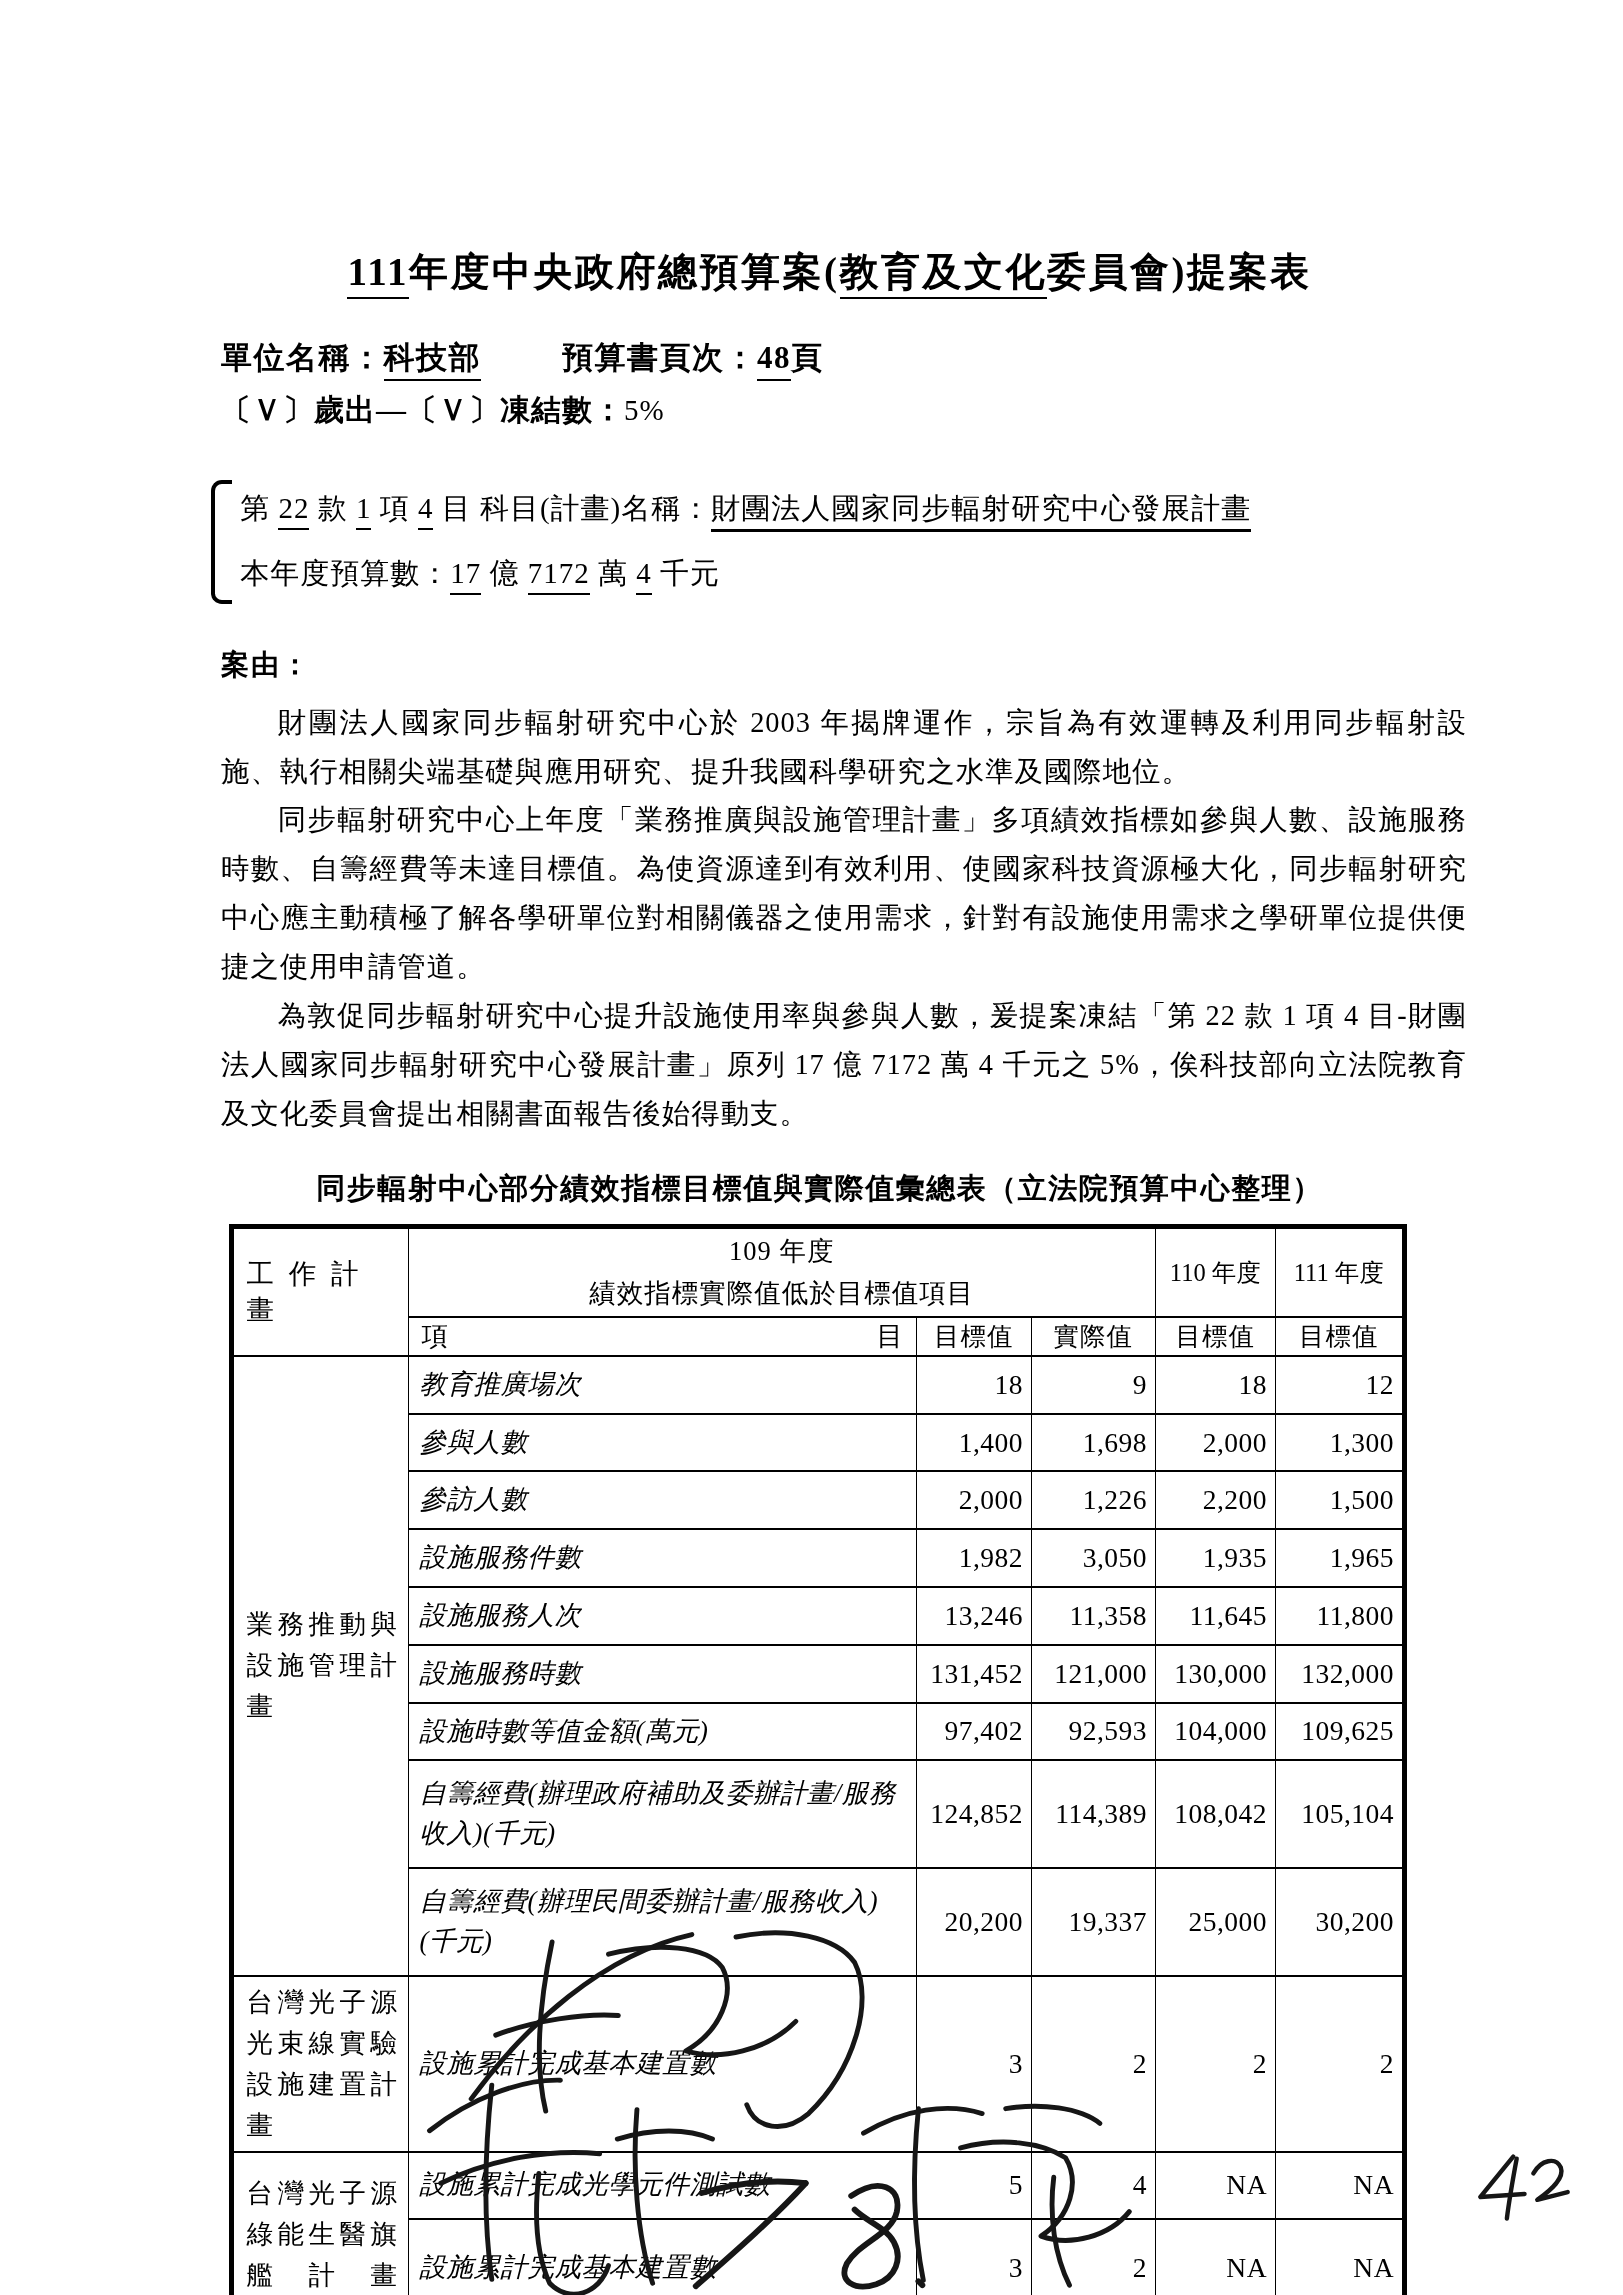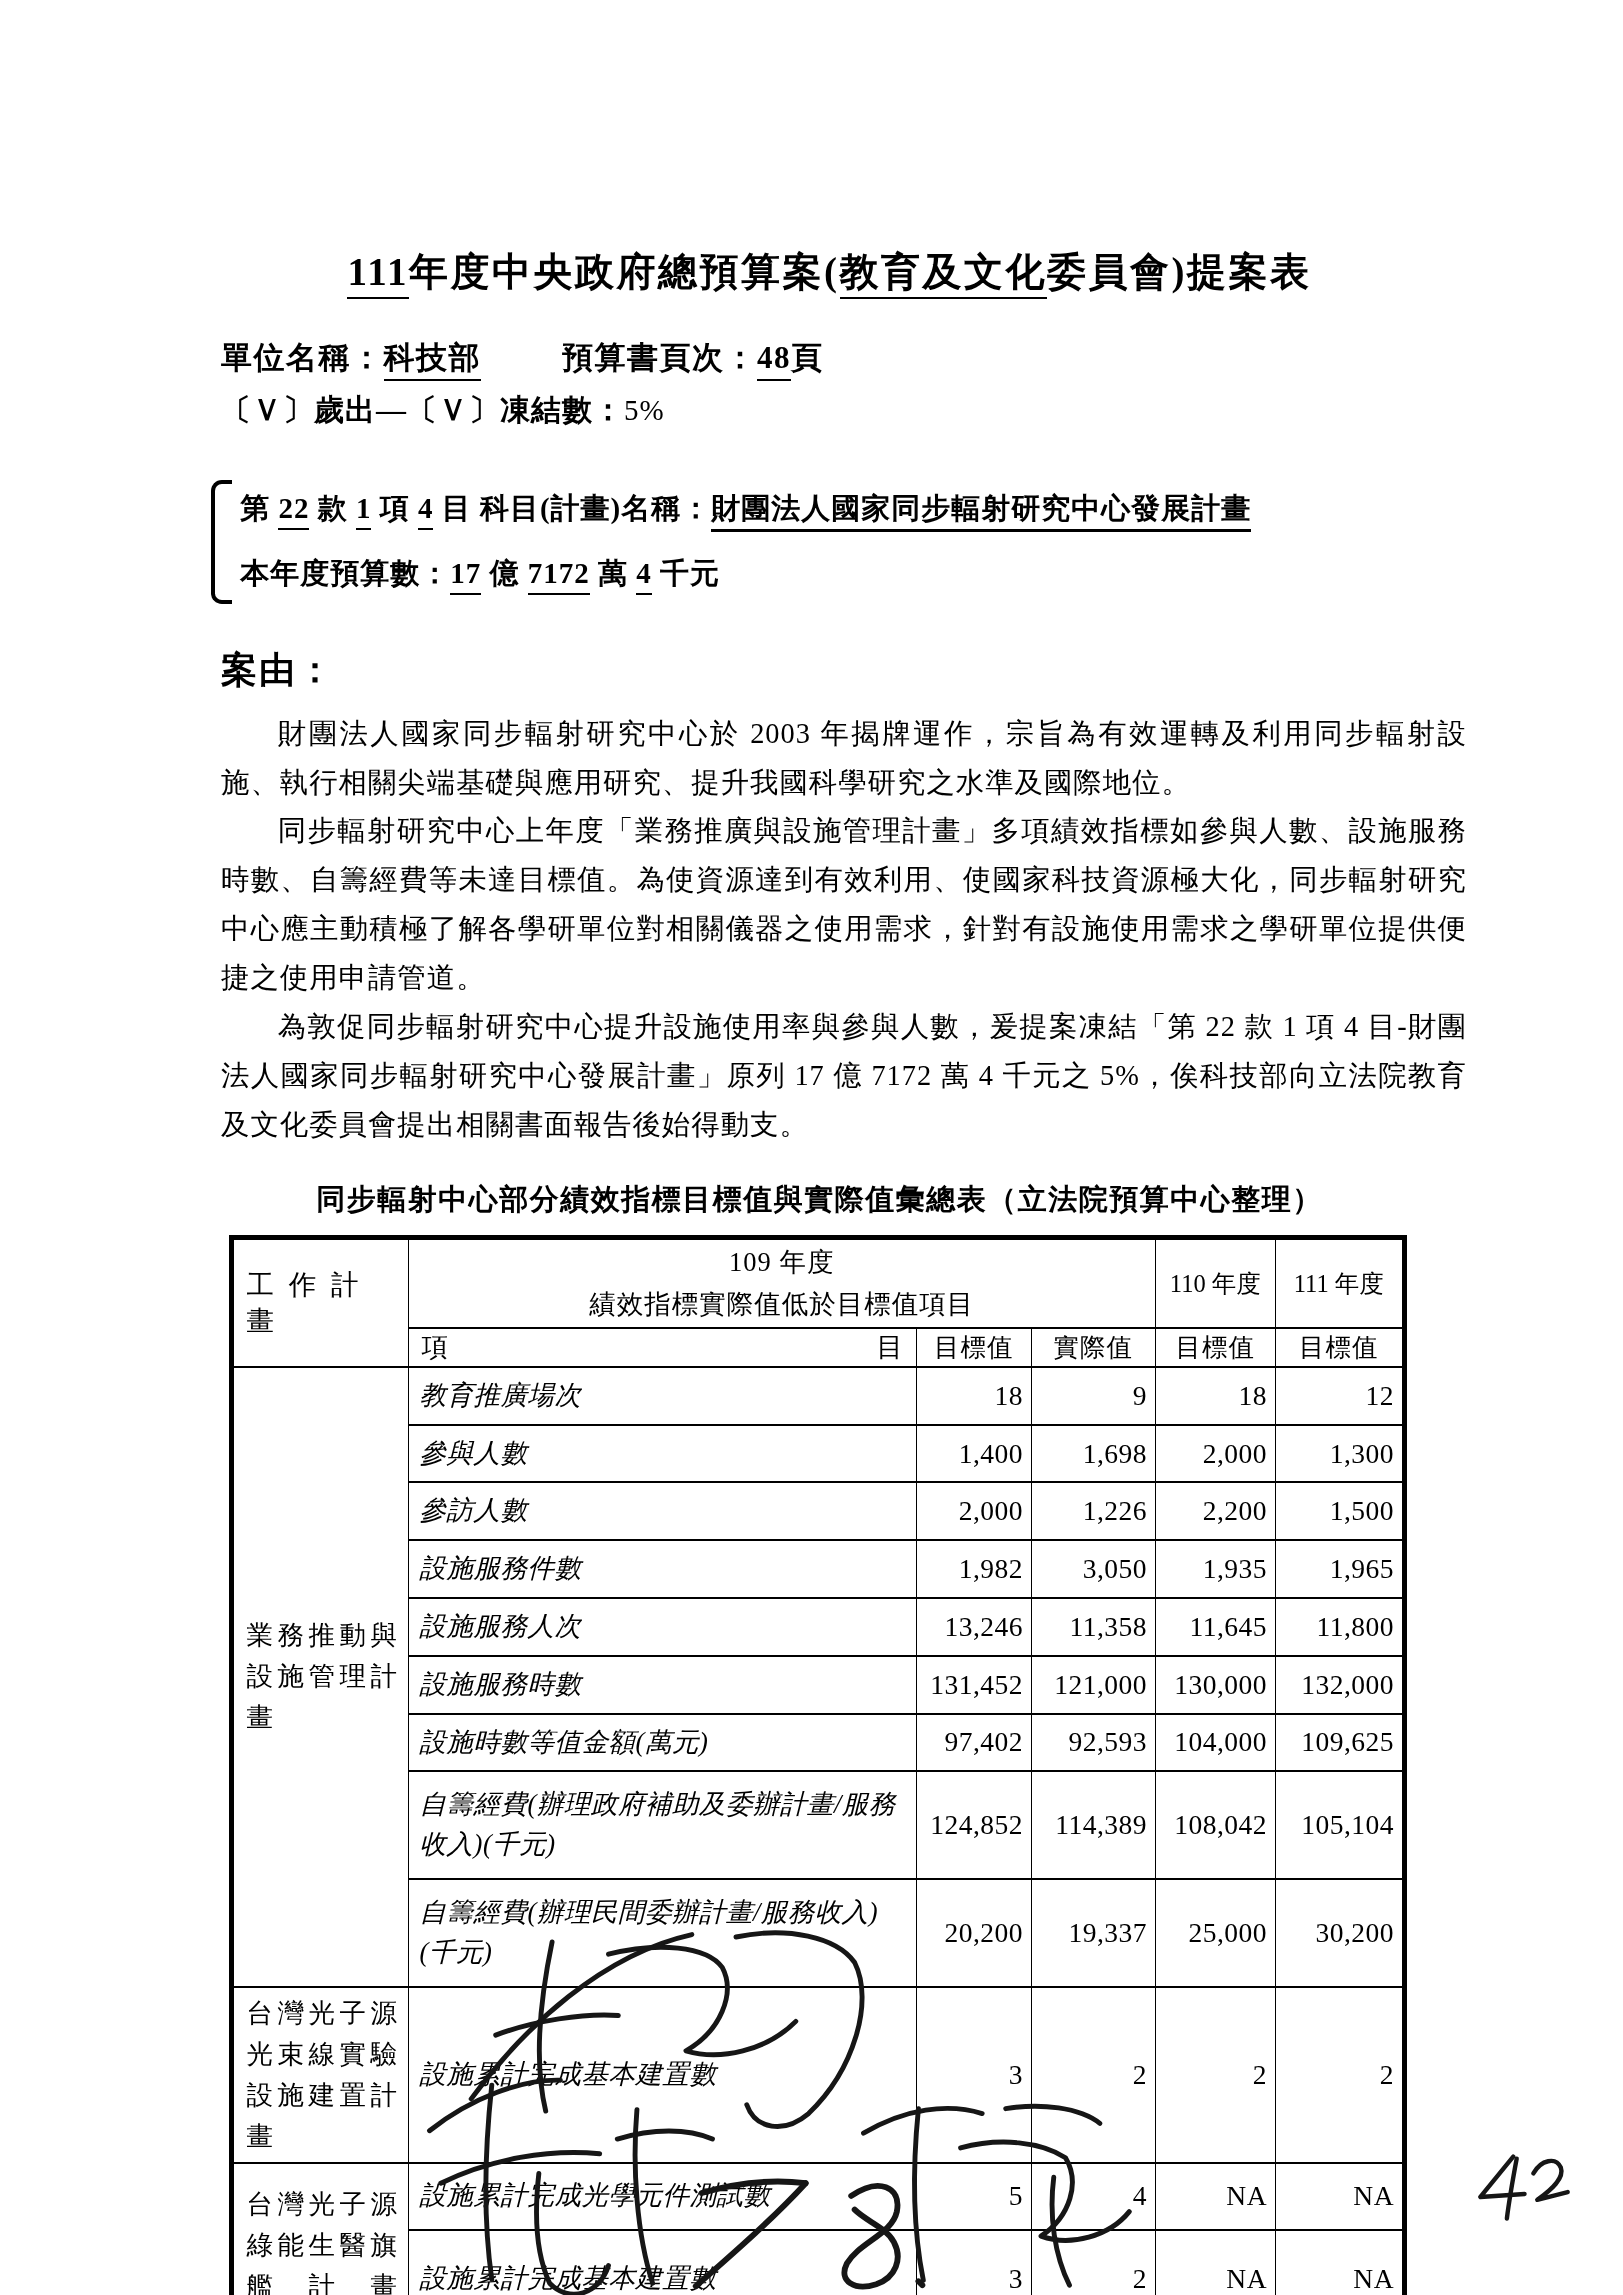--- a/index.html
+++ b/index.html
@@ -25,24 +25,24 @@
   .freeze-line .pct{font-weight:normal;font-size:29px;}
 
   .item-block{
     position:relative;margin-top:49px;margin-left:-9.8px;padding:8.8px 0 9.8px 29px;
   }
   .item-block::before{
     content:"";position:absolute;left:0;top:0;bottom:0;width:16.7px;
     border-left:4.4px solid #000;border-top:4.4px solid #000;border-bottom:4.4px solid #000;
     border-radius:10.8px 0 0 10.8px;
   }
-  .item-line{font-size:29px;font-weight:bold;letter-spacing:1px;white-space:nowrap;}
+  .item-line{font-size:29px;font-weight:normal;letter-spacing:1px;white-space:nowrap;}
   .item-line + .item-line{margin-top:25.5px;}
 
-  .reason-head{margin-top:42px;font-size:36px;font-weight:bold;letter-spacing:2px;}
+  .reason-head{margin-top:42px;font-size:28px;font-weight:bold;letter-spacing:2px;}
   .reason-body{margin-top:14.7px;}
   .reason-body p{
     margin:0;font-size:28.4px;line-height:1.72;letter-spacing:1px;
     text-align:justify;text-indent:2em;
   }
 
   
   .tbl-title{
     margin-top:31px;margin-left:4.9px;width:1187px;text-align:center;
     font-size:29px;font-weight:bold;letter-spacing:1.5px;white-space:nowrap;

